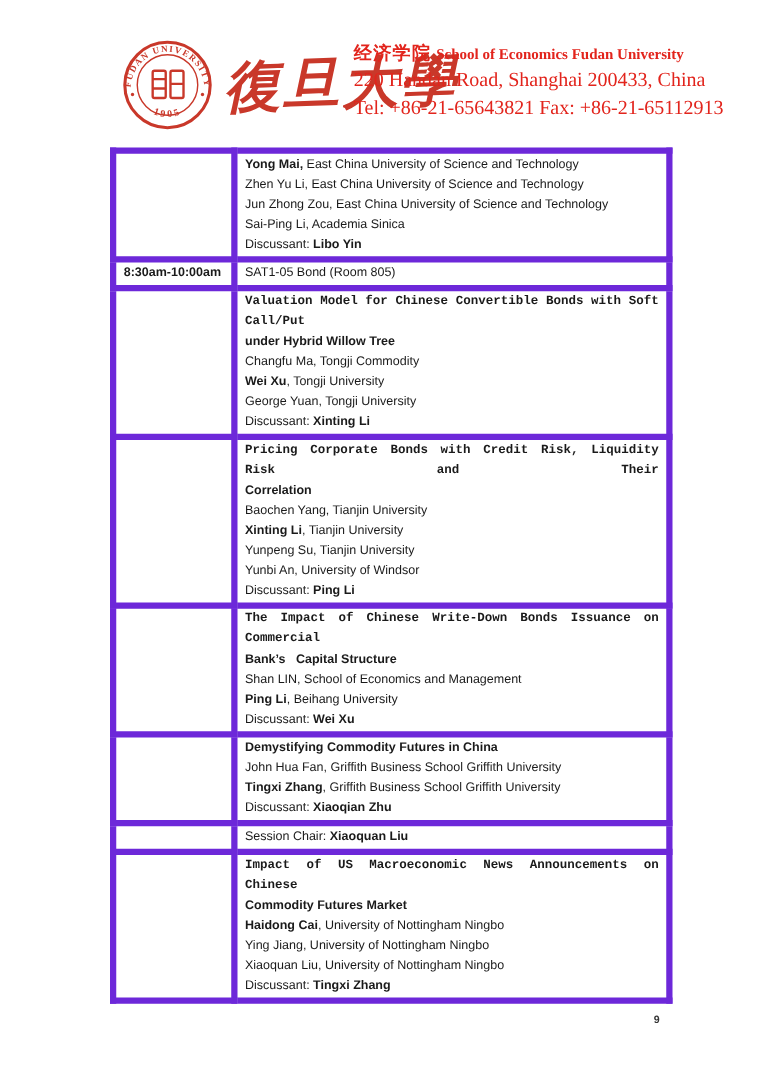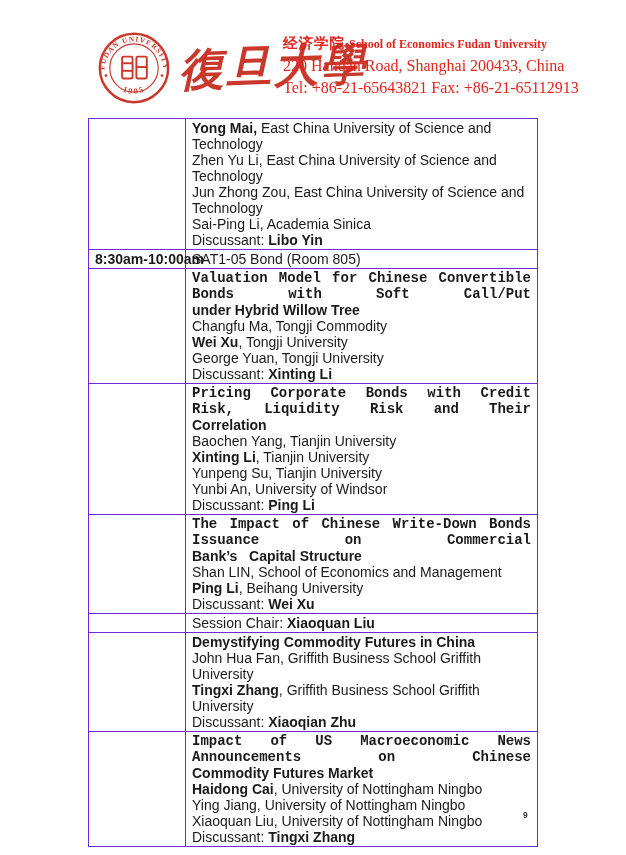--- a/index.html
+++ b/index.html
@@ -23,22 +23,22 @@
   }
   .contact .row1{font-size:12px;font-weight:600;line-height:22px;white-space:nowrap;}
   .contact .row1 .cn{font-size:14.5px;letter-spacing:1px;margin-right:4px;}
   .contact .row2,.contact .row3{font-size:16px;line-height:22px;white-space:nowrap;}
   
   table.program{
     position:absolute;left:88px;top:118px;width:450px;
     border-collapse:collapse;table-layout:fixed;
   }
   table.program td{
-    border:1px solid #6d28d9;vertical-align:top;
-    font-size:14px;line-height:16px;padding:1px 6px;
+    border:5px solid #6d28d9;vertical-align:top;
+    font-size:10px;line-height:16px;padding:1px 6px;
   }
   td.time-cell{width:97px;padding-left:5px;white-space:nowrap;font-weight:bold;}
   .line{white-space:normal;}
   .line.justify{text-align:justify;text-align-last:justify;font-family:Liberation Mono, monospace;}
   .b{font-weight:bold;}
   
   .page-number{
     position:absolute;left:523px;top:810px;width:20px;
     font-size:8.5px;font-weight:600;color:#333;text-align:left;
   }
@@ -135,30 +135,30 @@
             <div class="line justify"><span class="b">The Impact of Chinese Write-Down Bonds Issuance on Commercial</span></div>
             <div class="line"><span class="b">Bank’s&nbsp;&nbsp; Capital Structure</span></div>
             <div class="line"><span>Shan LIN, School of Economics and Management</span></div>
             <div class="line"><span class="b">Ping Li</span><span>, Beihang University</span></div>
             <div class="line"><span>Discussant: </span><span class="b">Wei Xu</span></div>
           </td>
         </tr>
         <tr>
           <td class="time-cell"></td>
           <td class="content-cell">
-            <div class="line"><span>Session Chair: </span><span class="b">Xiaoquan Liu</span></div>
+            <div class="line"><span class="b">Demystifying Commodity Futures in China</span></div>
+            <div class="line"><span>John Hua Fan, Griffith Business School Griffith University</span></div>
+            <div class="line"><span class="b">Tingxi Zhang</span><span>, Griffith Business School Griffith University</span></div>
+            <div class="line"><span>Discussant: </span><span class="b">Xiaoqian Zhu</span></div>
           </td>
         </tr>
         <tr>
           <td class="time-cell"></td>
           <td class="content-cell">
-            <div class="line"><span class="b">Demystifying Commodity Futures in China</span></div>
-            <div class="line"><span>John Hua Fan, Griffith Business School Griffith University</span></div>
-            <div class="line"><span class="b">Tingxi Zhang</span><span>, Griffith Business School Griffith University</span></div>
-            <div class="line"><span>Discussant: </span><span class="b">Xiaoqian Zhu</span></div>
+            <div class="line"><span>Session Chair: </span><span class="b">Xiaoquan Liu</span></div>
           </td>
         </tr>
         <tr>
           <td class="time-cell"></td>
           <td class="content-cell">
             <div class="line justify"><span class="b">Impact of US Macroeconomic News Announcements on Chinese</span></div>
             <div class="line"><span class="b">Commodity Futures Market</span></div>
             <div class="line"><span class="b">Haidong Cai</span><span>, University of Nottingham Ningbo</span></div>
             <div class="line"><span>Ying Jiang, University of Nottingham Ningbo</span></div>
             <div class="line"><span>Xiaoquan Liu, University of Nottingham Ningbo</span></div>

